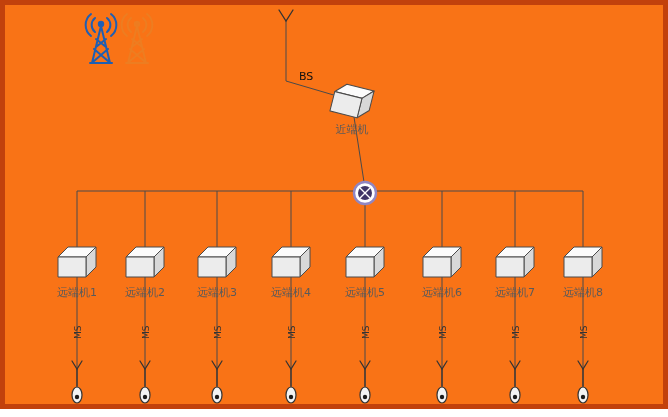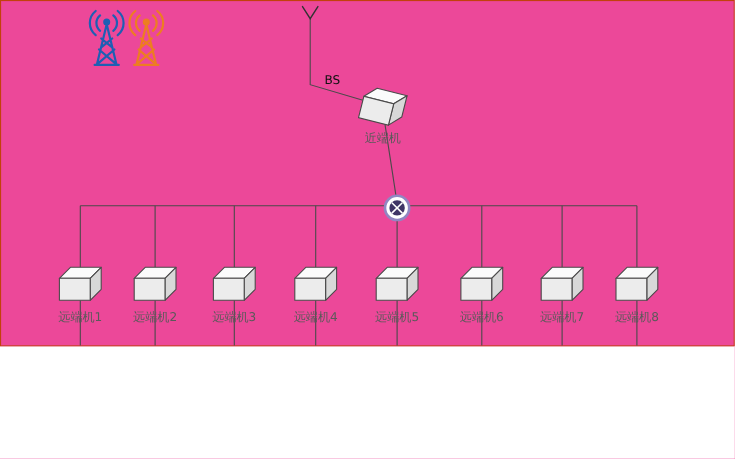--- a/index.html
+++ b/index.html
@@ -1,21 +1,21 @@
 <!DOCTYPE html>
 <html><head>
 <meta charset="utf-8">
 <style>
   html,body{margin:0;padding:0;background:#fff;}
   .frame{
     position:relative;
-    width:668px;height:315px;
+    width:668px;height:409px;
     box-sizing:border-box;
-    border:1px solid #c2410c;
-    background:#ec4899;
+    border:5px solid #c2410c;
+    background:#f97316;
     font-family:"DejaVu Sans", sans-serif;
     overflow:hidden;
   }
   svg{position:absolute;top:0;left:0;}
   text{font-family:"DejaVu Sans", sans-serif;}
   .unit-label{font-size:11px;fill:#5a5a5a;}
   .ms-label{font-size:9px;fill:#333;}
   .bs-label{font-size:11px;fill:#111;}
   .near-label{font-size:11px;fill:#5a5a5a;}
 </style>

